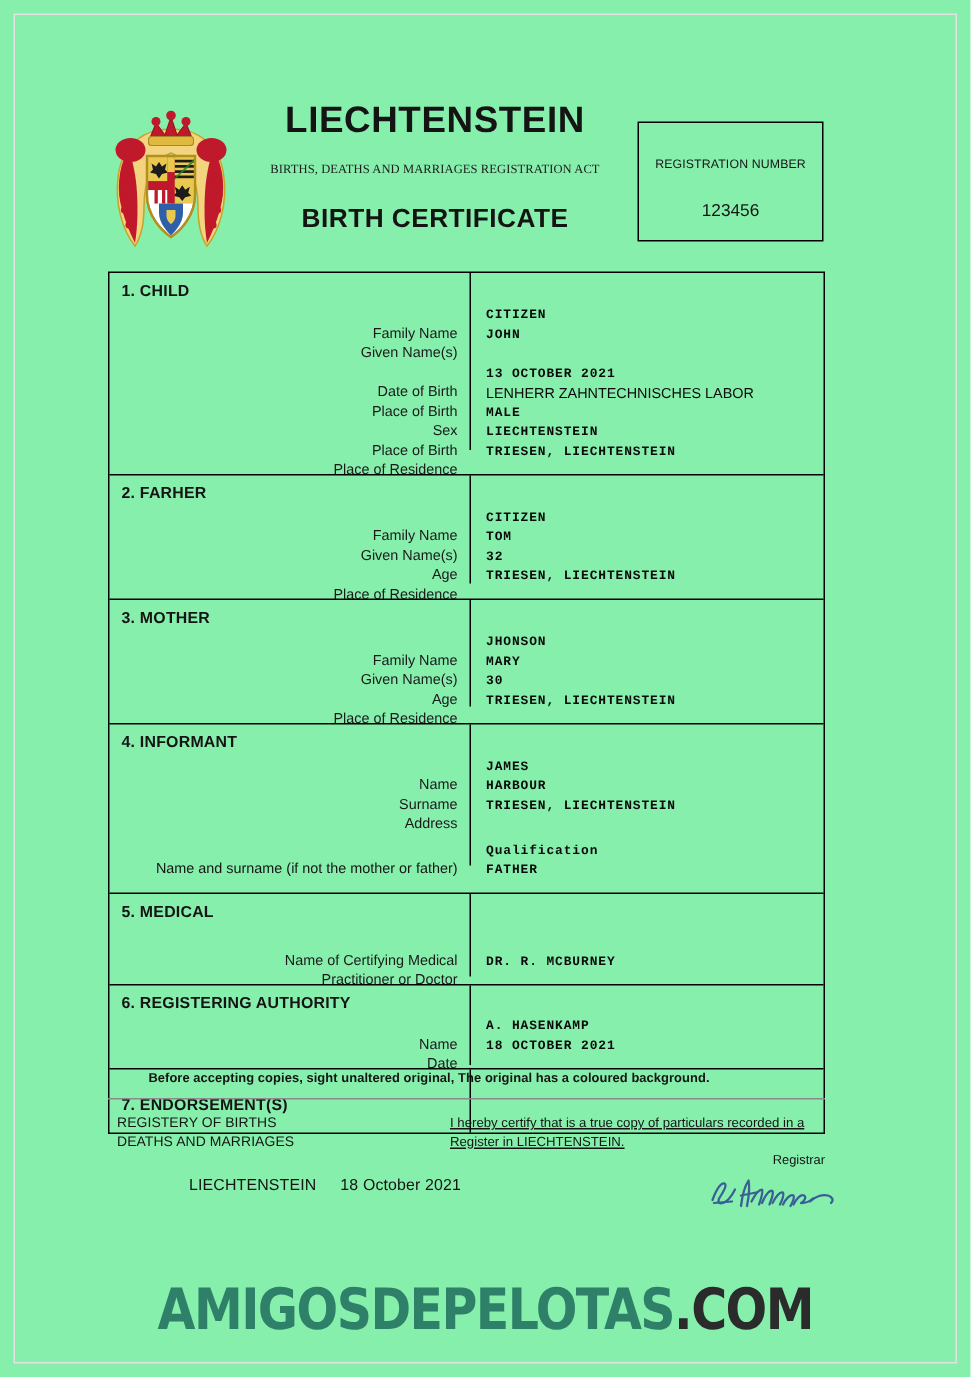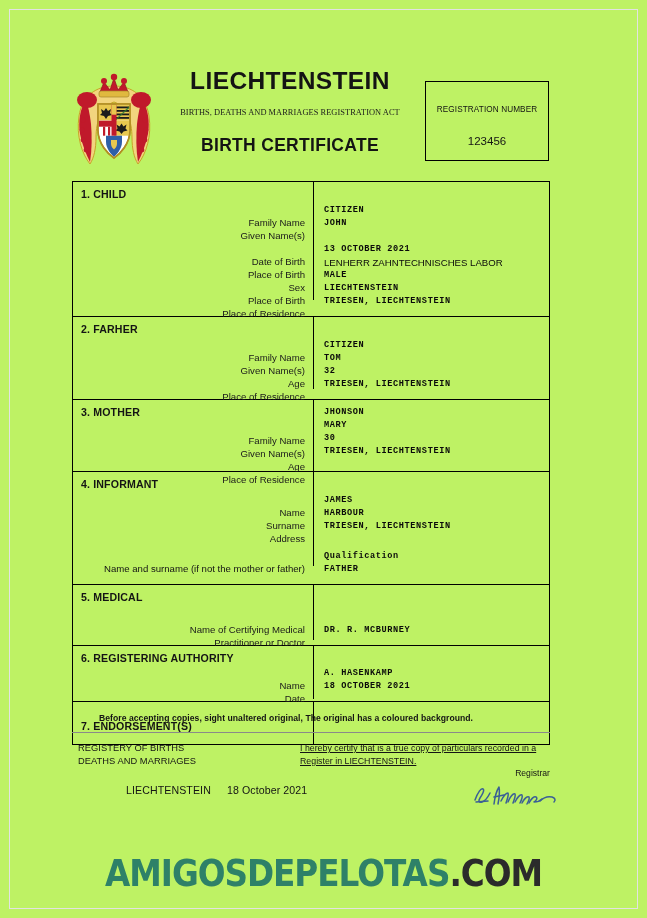--- a/index.html
+++ b/index.html
@@ -12,21 +12,21 @@
     height: 918px;
     font-family: "Liberation Sans", sans-serif;
     color: #141414;
     -webkit-font-smoothing: antialiased;
   }
 
   .page {
     position: relative;
     width: 647px;
     height: 918px;
-    background: #bef264;
+    background: #86efac;
     box-sizing: border-box;
   }
 
   
   .page-frame {
     position: absolute;
     left: 9px;
     top: 9px;
     width: 629px;
     height: 900px;
@@ -169,21 +169,21 @@
   .sec-child .sec-left   { height: 118px; }
   .sec-child .labels     { margin-top: 16px; }
   .sec-child .values     { margin-top: 16px; }
 
   .sec-father .sec-left  { height: 72px; }
   .sec-father .labels    { margin-top: 16px; }
   .sec-father .values    { margin-top: 16px; }
 
   .sec-mother .sec-left  { height: 71px; }
   .sec-mother .labels    { margin-top: 16px; }
-  .sec-mother .values    { margin-top: 0; }
+  .sec-mother .values    { margin-top: 16px; }
 
   .sec-informant .sec-left { height: 94px; }
   .sec-informant .labels   { margin-top: 16px; }
   .sec-informant .values   { margin-top: 16px; }
   .sec-informant .long-label {
     text-align: right;
     font-size: 9.6px;
     line-height: 13px;
     margin-top: 17px;
   }

